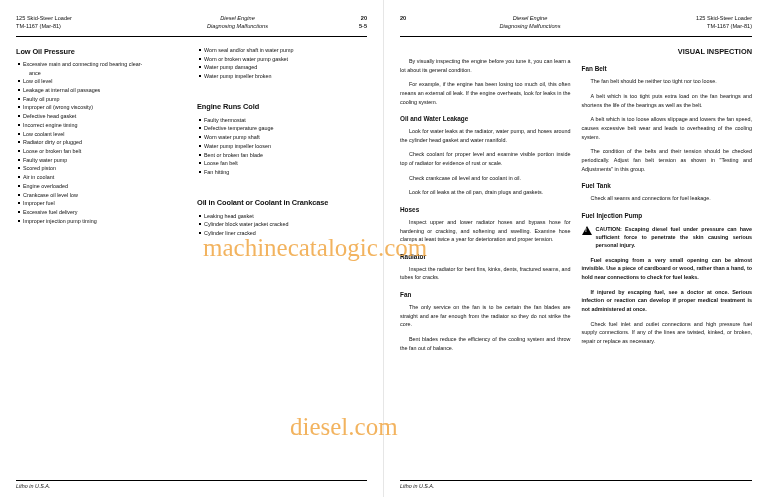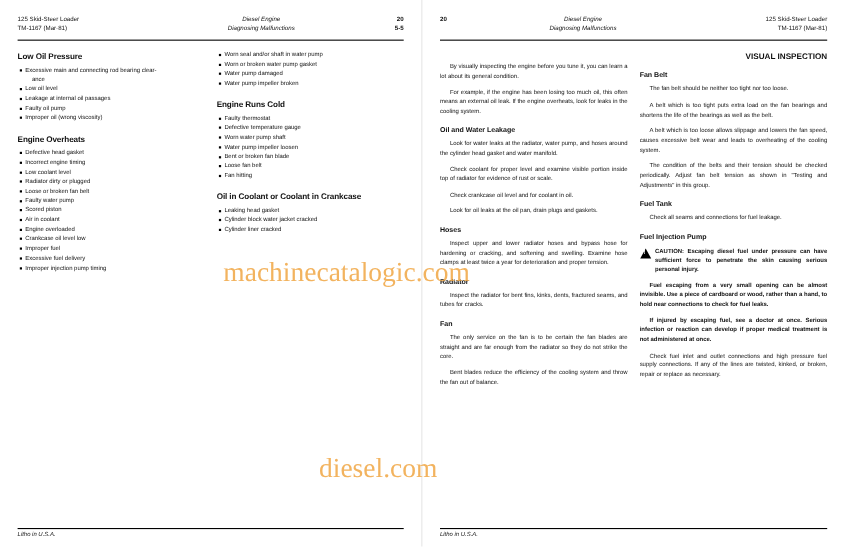--- a/index.html
+++ b/index.html
@@ -57,21 +57,21 @@
     font-size: 5.4px;
     line-height: 1.55;
   }
 
   h2.sec {
     font-size: 7.4px;
     font-weight: bold;
     margin: 0 0 3px 0;
     letter-spacing: -0.1px;
   }
-  h2.sec.spaced { margin-top: 9px; }
+  h2.sec.spaced { margin-top: 21px; }
   h3.sub {
     font-size: 6.4px;
     font-weight: bold;
     margin: 8px 0 3px 0;
   }
   h3.sub.first { margin-top: 0; }
   .ctr-title {
     text-align: right;
     font-size: 7.4px;
     font-weight: bold;
@@ -202,21 +202,20 @@
     <div class="col">
       <h2 class="sec">Low Oil Pressure</h2>
       <ul class="bul">
         <li>Excessive main and connecting rod bearing clear-<span class="cont">ance</span></li>
         <li>Low oil level</li>
         <li>Leakage at internal oil passages</li>
         <li>Faulty oil pump</li>
         <li>Improper oil (wrong viscosity)</li>
       </ul>
 
-      <h2 class="sec spaced">Engine Overheats</h2>
       <ul class="bul">
         <li>Defective head gasket</li>
         <li>Incorrect engine timing</li>
         <li>Low coolant level</li>
         <li>Radiator dirty or plugged</li>
         <li>Loose or broken fan belt</li>
         <li>Faulty water pump</li>
         <li>Scored piston</li>
         <li>Air in coolant</li>
         <li>Engine overloaded</li>

